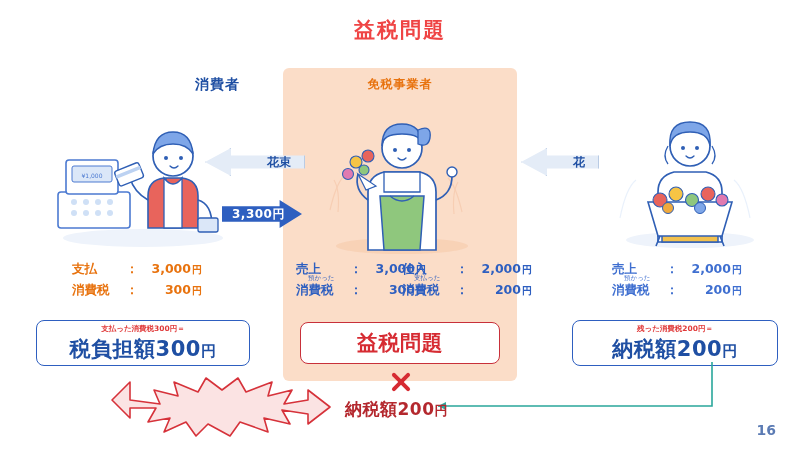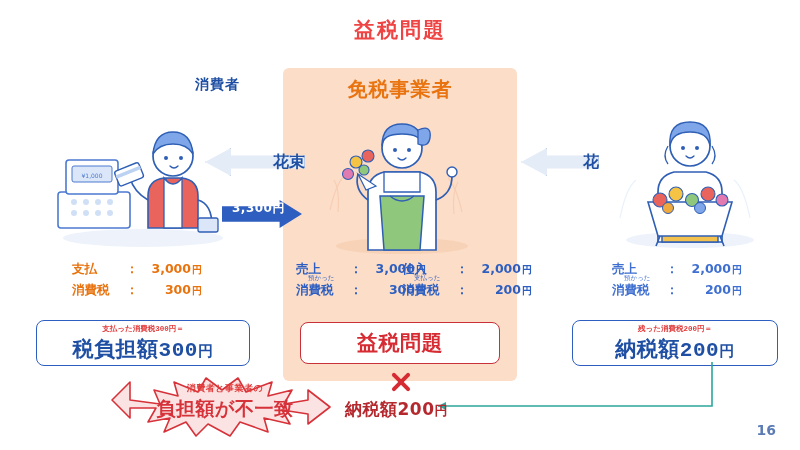--- a/index.html
+++ b/index.html
@@ -22,21 +22,21 @@
 
   
   .center-panel {
     position: absolute; left: 283px; top: 68px;
     width: 234px; height: 313px;
     background: #fbddc8;
     border-radius: 6px;
   }
   .center-panel-title {
     position: absolute; left: 283px; top: 76px; width: 234px;
-    text-align: center; font-size: 20px; font-weight: 700; color: #e8730f;
+    text-align: center; font-size: 12px; font-weight: 700; color: #e8730f;
     letter-spacing: 1px;
   }
 
   
   .col-head {
     position: absolute; text-align: center;
     font-size: 14px; font-weight: 700; color: #1f4fa3; letter-spacing: 1px;
   }
   .col-head.left  { left: 60px;  top: 76px; width: 180px; text-align: right; }
   .col-head.right { left: 600px; top: 76px; width: 180px; }
@@ -53,29 +53,30 @@
     display: flex; align-items: center; justify-content: flex-end;
   }
   .goods-arrow .shape {
     position: absolute; inset: 0;
     background: #e4ecf7;
     border: 1px solid #b9cbe4;
     clip-path: polygon(0% 50%, 26px 0%, 26px 27%, 100% 27%, 100% 73%, 26px 73%, 26px 100%);
   }
   .goods-arrow .lbl {
     position: relative; z-index: 2;
-    font-size: 16px; color: #1f4fa3; font-weight: 600;
+    font-size: 12px; color: #1f4fa3; font-weight: 600;
+    padding-right: 14px;
   }
   #goods-left  { left: 205px; top: 148px; width: 100px; }
   #goods-right { left: 521px; top: 148px; width: 78px; }
 
   
   .money-arrow {
     position: absolute; height: 28px;
-    display: flex; justify-content: flex-start;
+    display: flex; align-items: center; justify-content: flex-start;
   }
   .money-arrow .shape {
     position: absolute; inset: 0;
     background: #2e5fc0;
     clip-path: polygon(0% 22%, 72% 22%, 72% 0%, 100% 50%, 72% 100%, 72% 78%, 0% 78%);
   }
   .money-arrow .lbl {
     position: relative; z-index: 2;
     font-size: 12px; color: #ffffff; font-weight: 700;
     padding-left: 10px; letter-spacing: 0.5px;
@@ -100,21 +101,21 @@
   .nums.blue2  { color: #3f6fd0; }
 
   #nums-left   { left: 72px;  top: 263px; }
   #nums-mid-a  { left: 296px; top: 263px; }
   #nums-mid-b  { left: 402px; top: 263px; }
   #nums-right  { left: 612px; top: 263px; }
 
   
   .result-box {
     position: absolute; border-radius: 8px; background: #ffffff;
-    display: flex; flex-direction: column; align-items: center; justify-content: center; font-family: Liberation Mono, monospace;
+    display: flex; flex-direction: column; align-items: center; justify-content: center;
   }
   .result-cap { font-size: 7.5px; font-weight: 700; margin-bottom: 1px; }
   .result-main { font-size: 21px; font-weight: 700; letter-spacing: 0.5px; }
   .result-main .small { font-size: 15px; }
 
   #box-left  { left: 36px;  top: 320px; width: 214px; height: 46px;
                border: 1.6px solid #2e5fc0; }
   #box-left .result-cap { color: #e03a3a; }
   #box-left .result-main { color: #1f4fa3; }
 
@@ -370,20 +371,16 @@
     <span>納税額200</span><span class="small">円</span>
   </div>
 
   <svg class="burst" viewBox="0 0 250 66">
     <path d="M30 8 L12 26 L30 44 L30 34 L56 34 L48 48 L70 44 L64 58 L86 48
              L96 62 L108 50 L130 62 L140 48 L168 58 L164 44 L190 50 L182 36
              L208 40 L208 50 L230 33 L208 16 L208 26 L184 30 L192 16 L168 22
              L172 8 L146 18 L138 4 L122 16 L106 4 L98 18 L74 8 L78 22 L54 16
              L60 30 L30 26 Z" fill="#fbe3e3" stroke="#d6323a" stroke-width="1.6" stroke-linejoin="round"></path>
   </svg>
-  <div class="burst-text">
-    <div class="burst-cap">消費者と事業者の</div>
-    <div class="burst-main">負担額が不一致</div>
-  </div>
 
   <div class="page-num">16</div>
 
 </div>
 
 </body></html>

